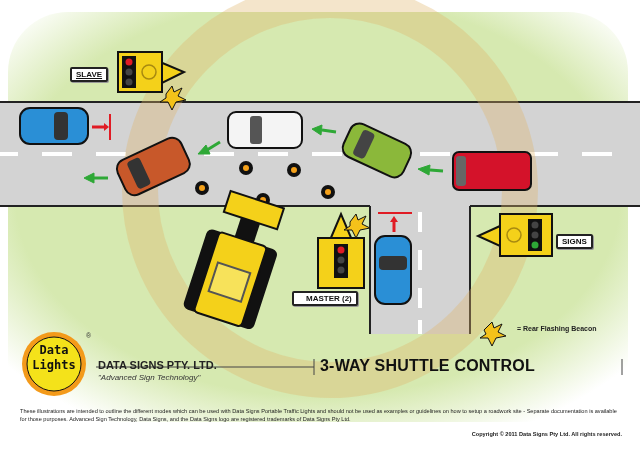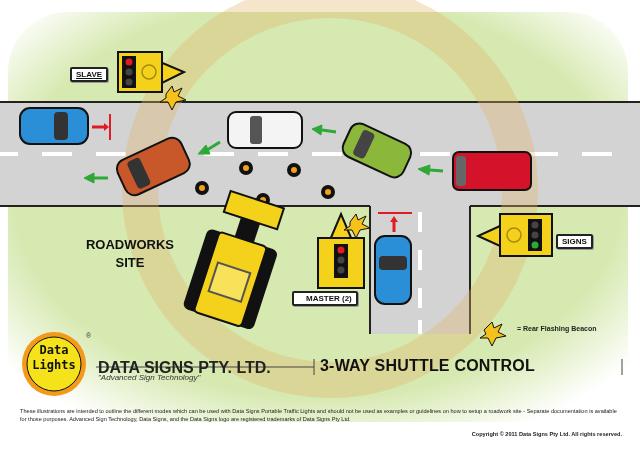--- a/index.html
+++ b/index.html
@@ -1,21 +1,21 @@
 <!DOCTYPE html>
 <html><head>
 <meta charset="utf-8">
 <style>
 html,body{margin:0;padding:0;background:#fff;}
 body{width:640px;height:453px;overflow:hidden;position:relative;font-family:"Liberation Sans",sans-serif;}
 #scene{position:absolute;left:0;top:0;width:640px;height:453px;}
 .abs{position:absolute;}
 .lbl{position:absolute;background:#fff;border:2px solid #222;border-radius:2px;font-weight:bold;font-size:8px;padding:1px 4px;color:#111;box-shadow:1px 1px 0 #999;white-space:nowrap;}
 .roadworks{position:absolute;left:80px;top:236px;width:100px;text-align:center;font-weight:bold;font-size:13px;color:#111;line-height:18px;}
-.company{position:absolute;left:98px;top:359px;font-weight:bold;font-size:16px;color:#222;}
+.company{position:absolute;left:98px;top:359px;font-weight:bold;font-size:11px;color:#222;}
 .tagline{position:absolute;left:98px;top:373px;font-style:italic;font-size:8px;color:#333;}
 .title{position:absolute;left:320px;top:357px;font-weight:bold;font-size:16px;color:#111;letter-spacing:0.2px;}
 .beacon-legend{position:absolute;left:517px;top:325px;font-size:7px;font-weight:bold;color:#222;}
 .disclaimer{position:absolute;left:20px;top:408px;width:602px;font-size:5.6px;line-height:7.5px;color:#222;}
 .copyright{position:absolute;right:18px;top:431px;font-size:5.6px;color:#222;font-weight:bold;}
 .logo-text{font-family:"DejaVu Sans Mono",monospace;}
 </style>
 </head>
 <body>
 
@@ -171,24 +171,20 @@
   <line x1="96" y1="367" x2="314" y2="367" stroke="#444" stroke-width="1"></line>
   <line x1="314" y1="359" x2="314" y2="375" stroke="#444" stroke-width="1"></line>
   <line x1="622" y1="359" x2="622" y2="375" stroke="#444" stroke-width="1"></line>
 </svg>
 
 
 <div class="lbl" style="left:70px;top:67px;text-decoration:underline;">SLAVE</div>
 <div class="lbl" style="left:556px;top:234px;">SIGNS</div>
 <div class="lbl" style="left:292px;top:291px;padding-left:12px;">MASTER (2)</div>
 
-<div class="roadworks">
-  <div>ROADWORKS</div>
-  <div>SITE</div>
-</div>
 
 <div class="beacon-legend">= Rear Flashing Beacon</div>
 
 <div class="abs logo-text" style="left:30px;top:343px;width:48px;text-align:center;font-weight:bold;font-size:12px;line-height:15px;color:#111;">
   <div>Data</div>
   <div>Lights</div>
 </div>
 <div class="abs" style="left:86px;top:332px;font-size:7px;color:#333;">®</div>
 
 <div class="company">DATA SIGNS PTY. LTD.</div>

